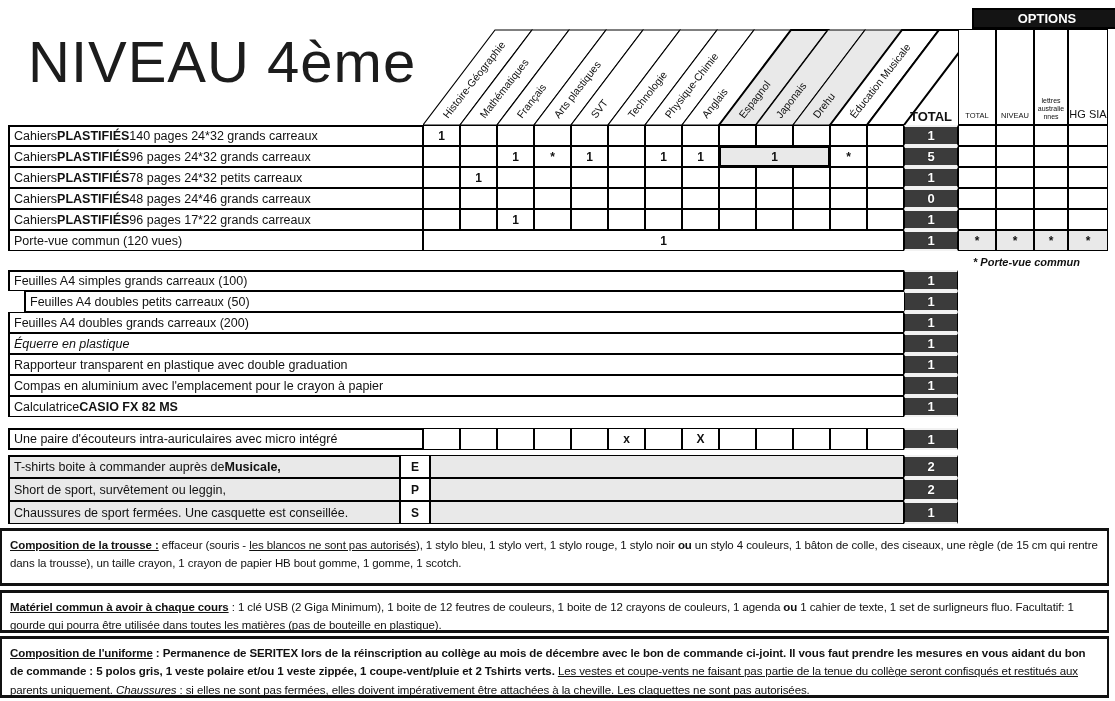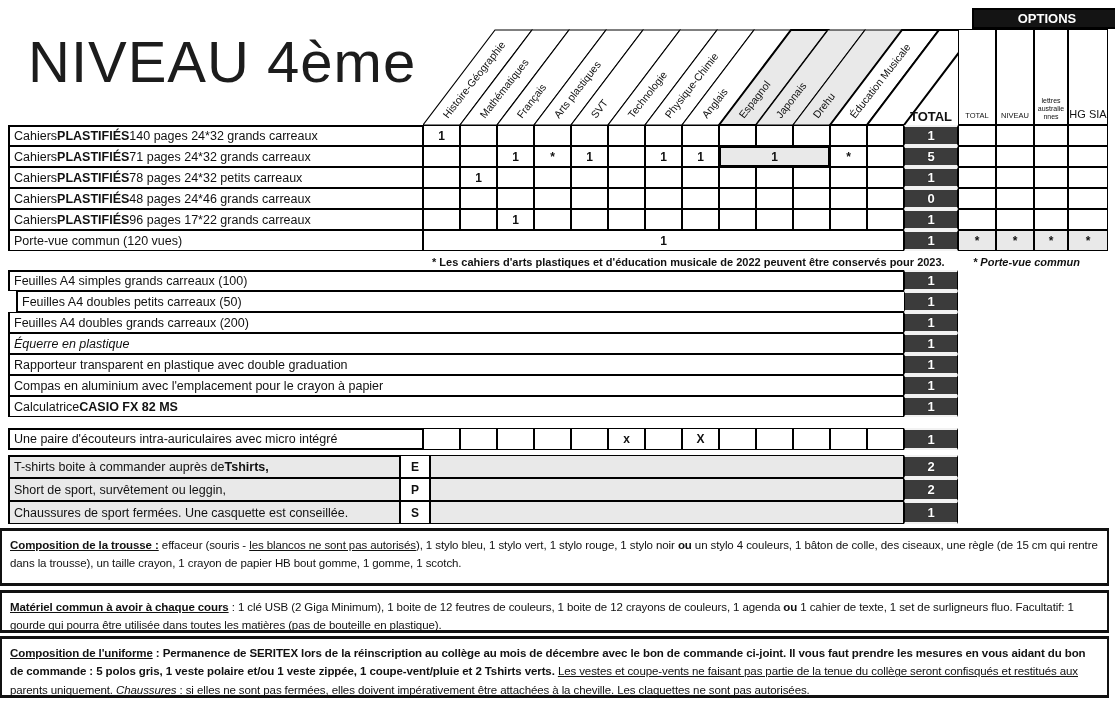--- a/index.html
+++ b/index.html
@@ -111,21 +111,21 @@
       <div class="abs cell" style="left: 682px; top: 125px; width: 37px; height: 21px;"></div>
       <div class="abs cell" style="left: 719px; top: 125px; width: 37px; height: 21px;"></div>
       <div class="abs cell" style="left: 756px; top: 125px; width: 37px; height: 21px;"></div>
       <div class="abs cell" style="left: 793px; top: 125px; width: 37px; height: 21px;"></div>
       <div class="abs cell" style="left: 830px; top: 125px; width: 37px; height: 21px;"></div>
       <div class="abs cell" style="left: 867px; top: 125px; width: 37px; height: 21px;"></div>
       <div class="abs darkcell" style="left: 904px; top: 125px; width: 54px; height: 21px;">1</div>
       <div class="abs rowlabel" style="left: 8px; top: 146px; width: 415px; height: 21px; font-weight: 400;">
         <span>Cahiers </span>
         <span style="font-weight: bold;">PLASTIFIÉS</span>
-        <span> 71 pages 24*32 grands carreaux</span>
+        <span> 96 pages 24*32 grands carreaux</span>
       </div>
       <div class="abs cell" style="left: 423px; top: 146px; width: 37px; height: 21px;"></div>
       <div class="abs cell" style="left: 460px; top: 146px; width: 37px; height: 21px;"></div>
       <div class="abs cell" style="left: 497px; top: 146px; width: 37px; height: 21px;">1</div>
       <div class="abs cell" style="left: 534px; top: 146px; width: 37px; height: 21px;">*</div>
       <div class="abs cell" style="left: 571px; top: 146px; width: 37px; height: 21px;">1</div>
       <div class="abs cell" style="left: 608px; top: 146px; width: 37px; height: 21px;"></div>
       <div class="abs cell" style="left: 645px; top: 146px; width: 37px; height: 21px;">1</div>
       <div class="abs cell" style="left: 682px; top: 146px; width: 37px; height: 21px;">1</div>
       <div class="abs cell" style="left: 719px; top: 146px; width: 111px; height: 21px; background: rgb(233, 233, 233); border-width: 2px;">1</div>
@@ -191,21 +191,21 @@
       <div class="abs darkcell" style="left: 904px; top: 209px; width: 54px; height: 21px;">1</div>
       <div class="abs rowlabel" style="left: 8px; top: 230px; width: 415px; height: 21px; font-weight: 400;">
         <span>Porte-vue commun (120 vues)</span>
       </div>
       <div class="abs cell" style="left: 423px; top: 230px; width: 481px; height: 21px;">1</div>
       <div class="abs darkcell" style="left: 904px; top: 230px; width: 54px; height: 21px;">1</div>
       <div class="abs rowlabel" style="left: 8px; top: 270px; width: 896px; height: 21px; border-top-width: 2px; font-weight: 400;">
         <span>Feuilles A4 simples grands carreaux (100)</span>
       </div>
       <div class="abs darkcell" style="left: 904px; top: 270px; width: 54px; height: 21px;">1</div>
-      <div class="abs rowlabel" style="left: 16px; top: 291px; width: 896px; height: 21px; font-weight: 400;">
+      <div class="abs rowlabel" style="left: 24px; top: 291px; width: 896px; height: 21px; font-weight: 400;">
         <span>Feuilles A4 doubles petits carreaux (50)</span>
       </div>
       <div class="abs darkcell" style="left: 904px; top: 291px; width: 54px; height: 21px;">1</div>
       <div class="abs rowlabel" style="left: 8px; top: 312px; width: 896px; height: 21px; font-weight: 400;">
         <span>Feuilles A4 doubles grands carreaux (200)</span>
       </div>
       <div class="abs darkcell" style="left: 904px; top: 312px; width: 54px; height: 21px;">1</div>
       <div class="abs rowlabel" style="left: 8px; top: 333px; width: 896px; height: 21px; font-weight: 400; font-style: italic;">
         <span>Équerre en plastique</span>
       </div>
@@ -235,21 +235,21 @@
       <div class="abs cell" style="left: 645px; top: 428px; width: 37px; height: 22px;"></div>
       <div class="abs cell" style="left: 682px; top: 428px; width: 37px; height: 22px;">X</div>
       <div class="abs cell" style="left: 719px; top: 428px; width: 37px; height: 22px;"></div>
       <div class="abs cell" style="left: 756px; top: 428px; width: 37px; height: 22px;"></div>
       <div class="abs cell" style="left: 793px; top: 428px; width: 37px; height: 22px;"></div>
       <div class="abs cell" style="left: 830px; top: 428px; width: 37px; height: 22px;"></div>
       <div class="abs cell" style="left: 867px; top: 428px; width: 37px; height: 22px;"></div>
       <div class="abs darkcell" style="left: 904px; top: 428px; width: 54px; height: 22px;">1</div>
       <div class="abs rowlabel" style="left: 8px; top: 455px; width: 392px; height: 23px; background: rgb(233, 233, 233); border-top-width: 2px; font-weight: 400;">
         <span>T-shirts boite à commander auprès de </span>
-        <span style="font-weight: bold;">Tshirts,</span>
+        <span style="font-weight: bold;">Musicale,</span>
       </div>
       <div class="abs cell" style="left: 400px; top: 455px; width: 30px; height: 23px;">E</div>
       <div class="abs cell" style="left: 430px; top: 455px; width: 474px; height: 23px; background: rgb(233, 233, 233);"></div>
       <div class="abs darkcell" style="left: 904px; top: 455px; width: 54px; height: 23px;">2</div>
       <div class="abs rowlabel" style="left: 8px; top: 478px; width: 392px; height: 23px; background: rgb(233, 233, 233); font-weight: 400;">
         <span>Short de sport, survêtement ou leggin,</span>
       </div>
       <div class="abs cell" style="left: 400px; top: 478px; width: 30px; height: 23px;">P</div>
       <div class="abs cell" style="left: 430px; top: 478px; width: 474px; height: 23px; background: rgb(233, 233, 233);"></div>
       <div class="abs darkcell" style="left: 904px; top: 478px; width: 54px; height: 23px;">2</div>
@@ -257,15 +257,14 @@
         <span>Chaussures de sport fermées. Une casquette est conseillée.</span>
       </div>
       <div class="abs cell" style="left: 400px; top: 501px; width: 30px; height: 23px;">S</div>
       <div class="abs cell" style="left: 430px; top: 501px; width: 474px; height: 23px; background: rgb(233, 233, 233);"></div>
       <div class="abs darkcell" style="left: 904px; top: 501px; width: 54px; height: 23px;">1</div>
       <div class="abs block" style="left: 0px; top: 528px; width: 1109px; height: 58px;"><span style="font-weight: bold; text-decoration: underline;">Composition de la trousse :</span><span> effaceur (souris - </span><span style="text-decoration: underline;">les blancos ne sont pas autorisés</span><span>), 1 stylo bleu, 1 stylo vert, 1 stylo rouge, 1 stylo noir </span><span style="font-weight: bold;">ou</span><span> un stylo 4 couleurs, 1 bâton de colle, des ciseaux, une règle (de 15 cm qui rentre dans la trousse), un taille crayon, 1 crayon de papier HB bout gomme, 1 gomme, 1 scotch.</span></div>
       <div class="abs block" style="left: 0px; top: 590px; width: 1109px; height: 43px;"><span style="font-weight: bold; text-decoration: underline;">Matériel commun à avoir à chaque cours</span><span> : 1 clé USB (2 Giga Minimum), 1 boite de 12 feutres de couleurs, 1 boite de 12 crayons de couleurs, 1 agenda </span><span style="font-weight: bold;">ou</span><span> 1 cahier de texte, 1 set de surligneurs fluo. Facultatif:  1 gourde qui pourra être utilisée dans toutes les matières (pas de bouteille en plastique).</span></div>
       <div class="abs block" style="left: 0px; top: 636px; width: 1109px; height: 62px;"><span style="font-weight: bold; text-decoration: underline;">Composition de l'uniforme</span><span style="font-weight: bold;"> : Permanence de SERITEX lors de la réinscription  au collège au mois de décembre avec le bon de commande ci-joint. </span><span style="font-weight: bold;">Il vous faut prendre les mesures en vous aidant du bon de commande : 5 polos gris, 1 veste polaire et/ou 1 veste zippée, 1 coupe-vent/pluie et 2 Tshirts verts.</span><span>  </span><span style="text-decoration: underline;">Les vestes et coupe-vents ne faisant pas partie de la tenue du collège seront confisqués et restitués aux parents uniquement.</span><span> </span><span style="font-style: italic;">Chaussures</span><span> : si elles ne sont pas fermées, elles doivent impérativement être attachées à la cheville. Les claquettes ne sont pas autorisées.</span></div>
     </div>
 
-  <div class="abs foot" style="left:432px;top:256px;">* Les cahiers d'arts plastiques et d'éducation musicale de 2022 peuvent être conservés pour 2023.</div>
   <div class="abs foot" style="left:973px;top:256px;font-style:italic;">* Porte-vue commun</div>
 </div>
 
 </body></html>

